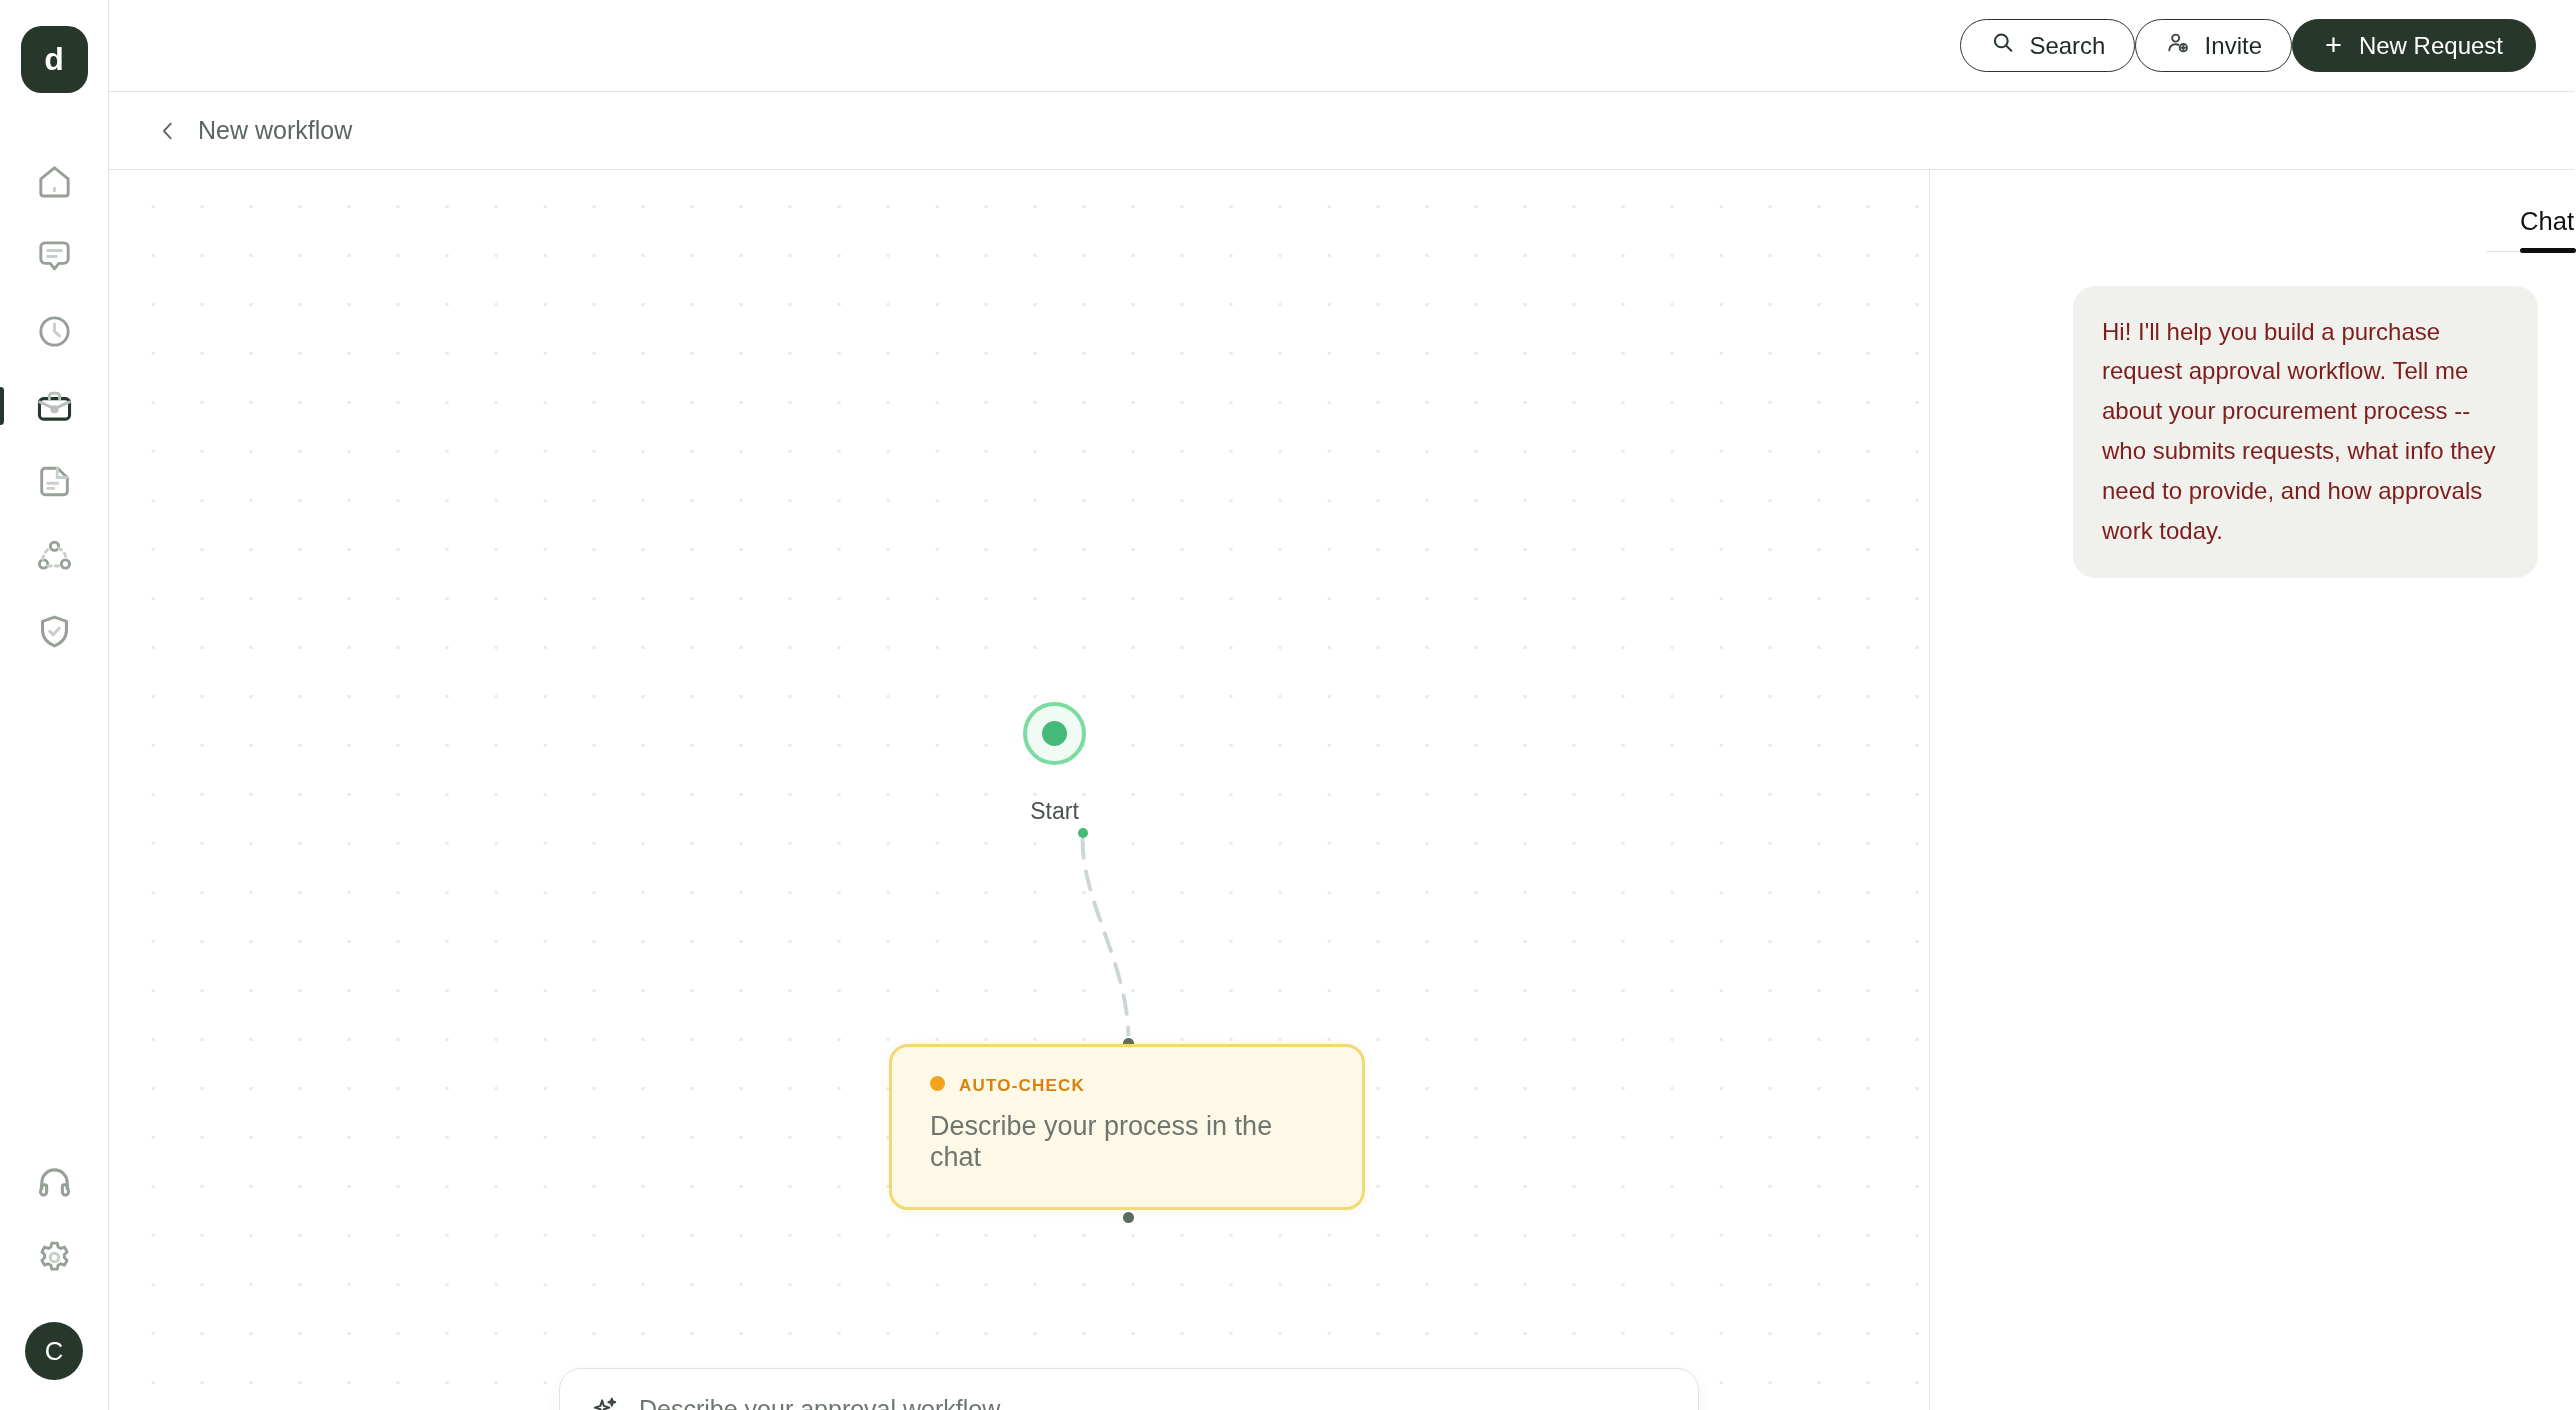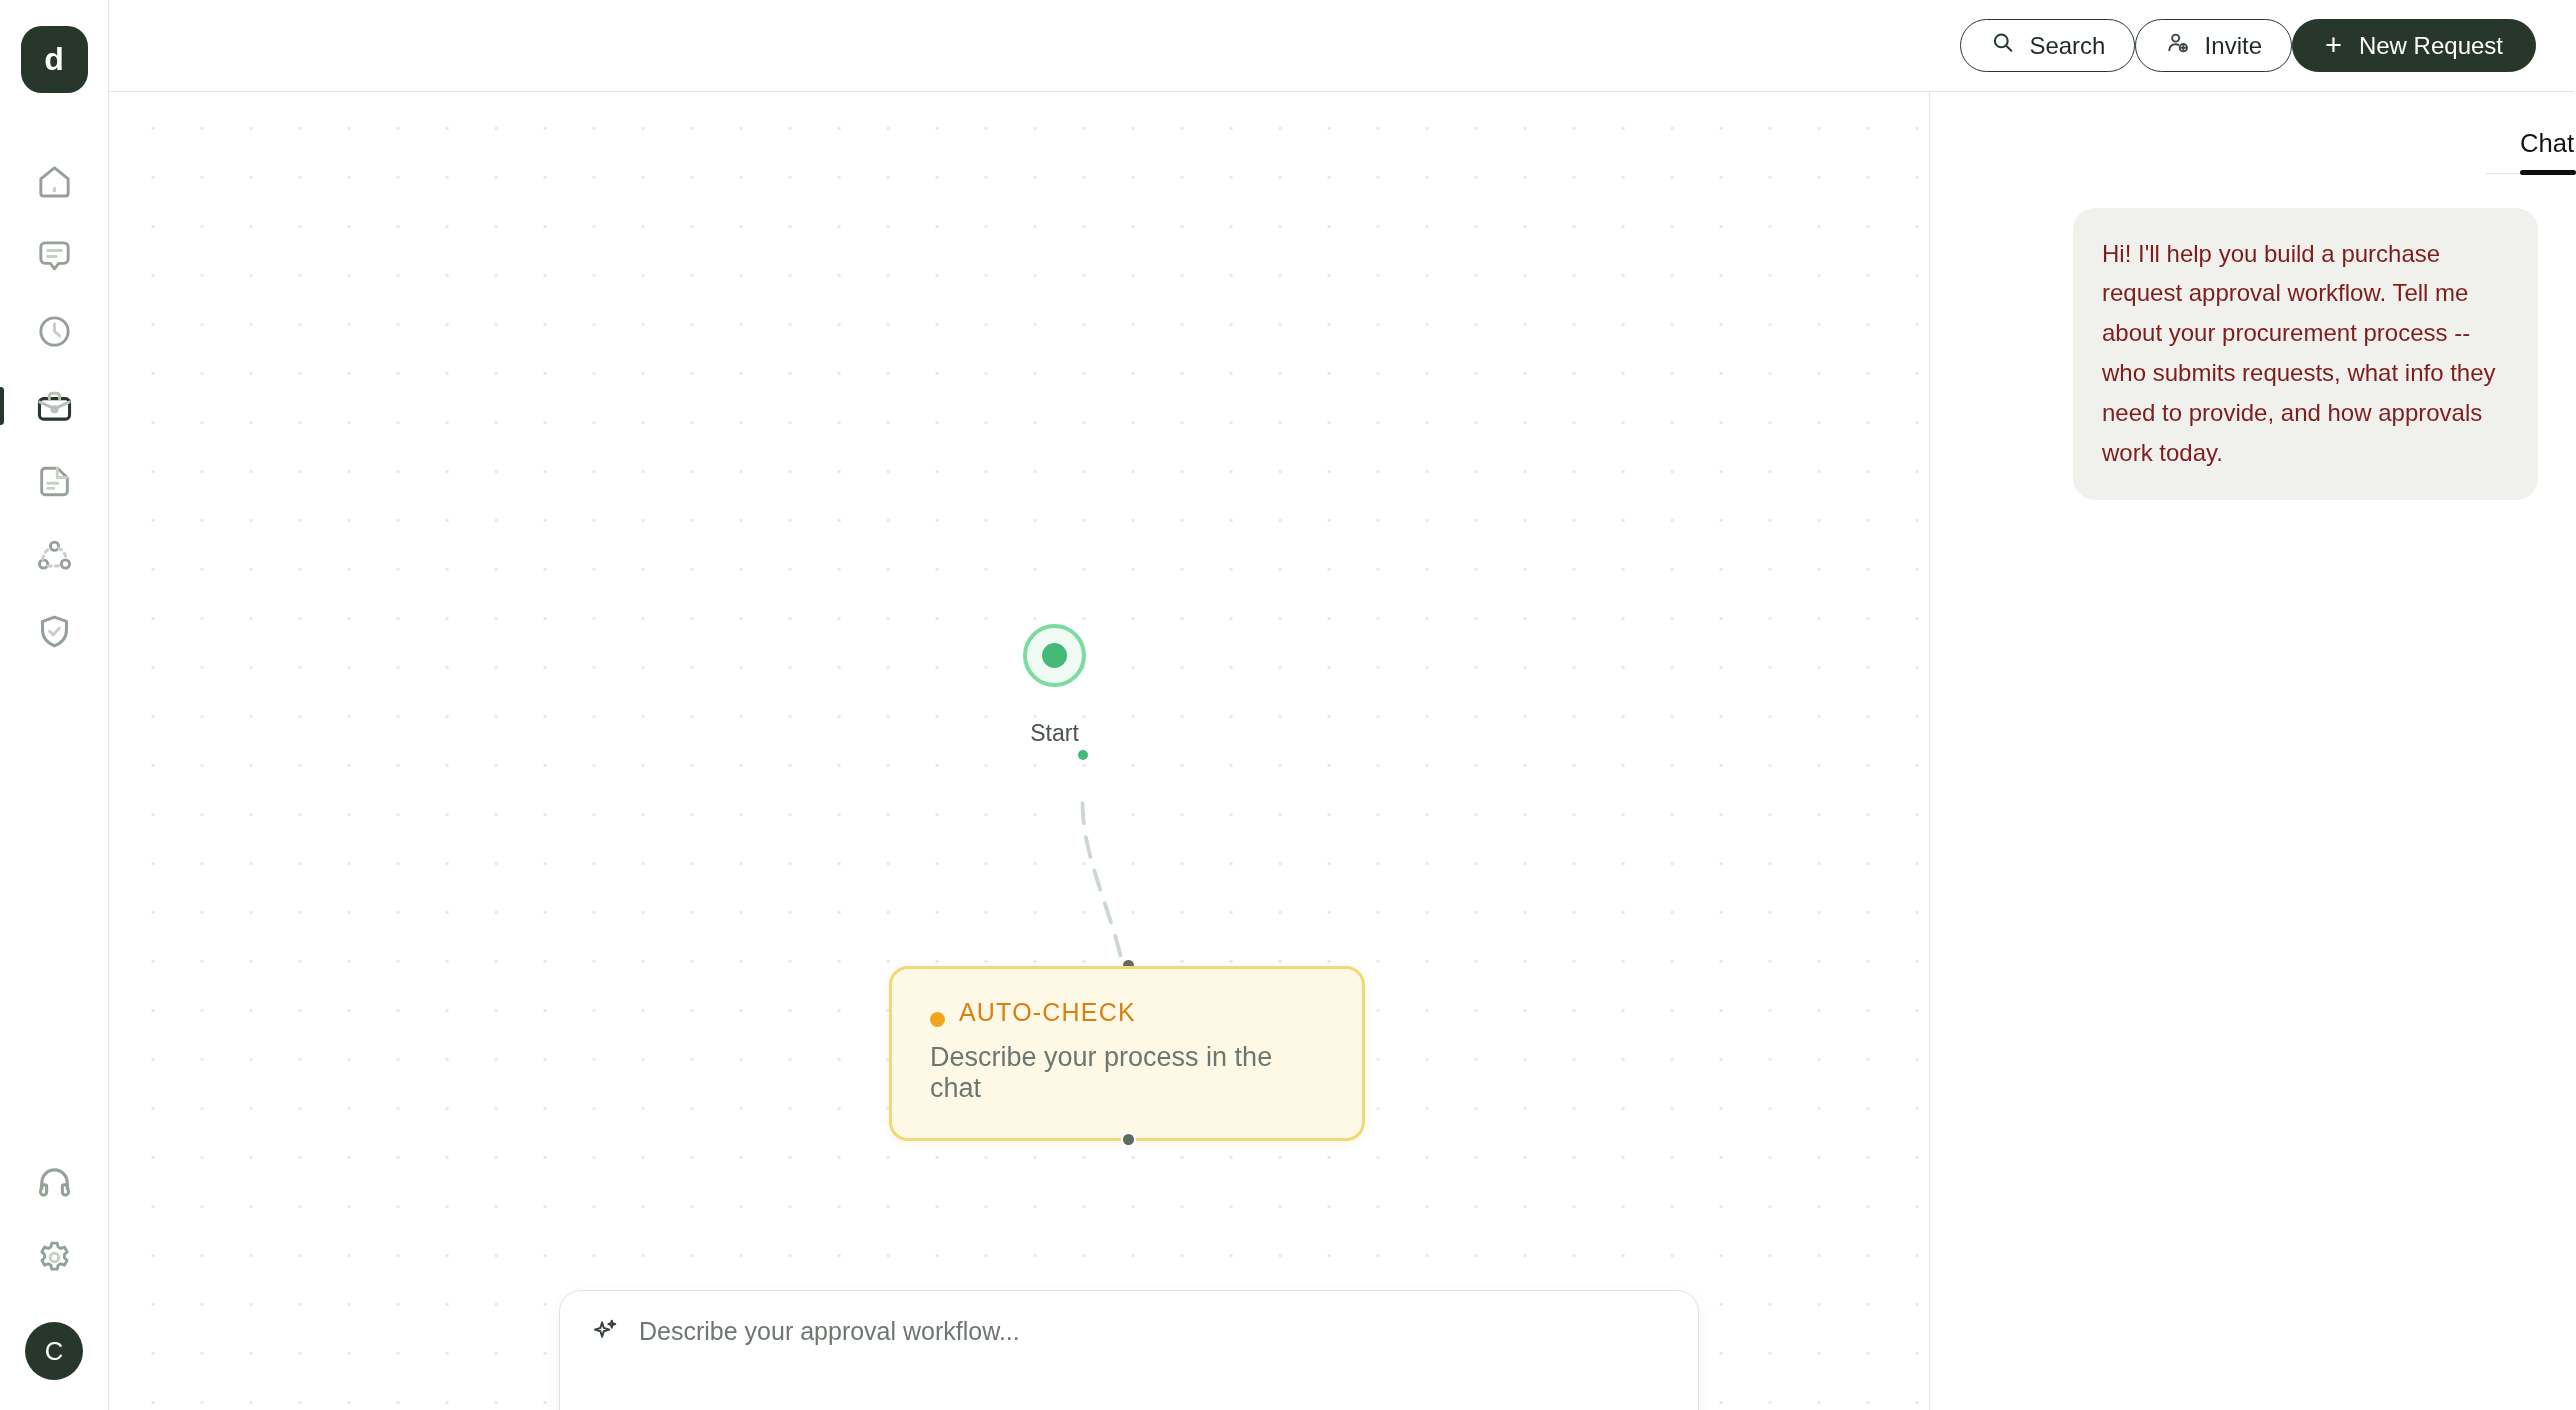--- a/index.html
+++ b/index.html
@@ -212,22 +212,22 @@
     top: 874px;
     width: 476px;
     border-radius: 19px;
     background: #fdf9e6;
     border: 3.4px solid #f3d973;
     padding: 29px 38px 34px 38px;
     box-shadow: 0 1.7px 8.5px rgba(200,180,90,0.14);
     cursor: pointer;
   }
   .wf-tag {
-    display: flex; align-items: flex-end; gap: 13.6px;
-    font-size: 25px; font-weight: normal;
+    display: flex; align-items: flex-start; gap: 13.6px;
+    font-size: 17px; font-weight: bold;
     letter-spacing: 1.2px;
     color: #d9800f;
     margin-bottom: 15.4px;
   }
   .wf-dot { width: 15.4px; height: 15.4px; border-radius: 50%; background: #f2a41c; flex: 0 0 15.4px; }
   .wf-title { font-size: 30px; font-weight: bold; color: #171a17; margin-bottom: 12px; letter-spacing: -0.2px; }
   .wf-sub { font-size: 27px; color: #6d766f; }
   .card-port {
     position: absolute;
     width: 14.5px; height: 14.5px;
@@ -449,20 +449,28 @@
         </span>
         <span>Invite</span>
       </button>
 
       <button class="pill-btn primary">
         <span class="plus-glyph">+</span>
         <span>New Request</span>
       </button>
     </header>
 
+    <div class="breadcrumbbar">
+      <span class="back-chev">
+        <svg viewBox="0 0 24 24" fill="none" stroke="#5c6660" stroke-width="2" stroke-linecap="round" stroke-linejoin="round">
+          <path d="M15 4 7.5 12l7.5 8"></path>
+        </svg>
+      </span>
+      <span class="crumb-text">New workflow</span>
+    </div>
 
     <div class="body-split">
 
       <section class="canvas-wrap">
 
         <svg class="flow-svg" viewBox="0 0 2135 1454" preserveAspectRatio="none">
           <path d="M1142 784 C1142 860 1196 930 1196 1020" fill="none" stroke="#ccd5d8" stroke-width="4.5" stroke-linecap="round" stroke-dasharray="22 16"></path>
         </svg>
 
         <div class="start-node">

